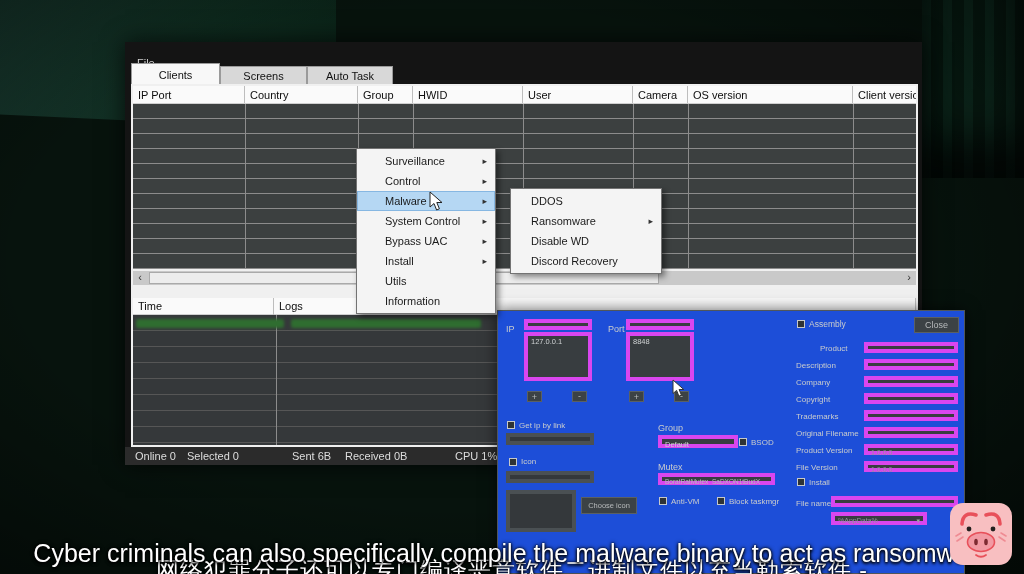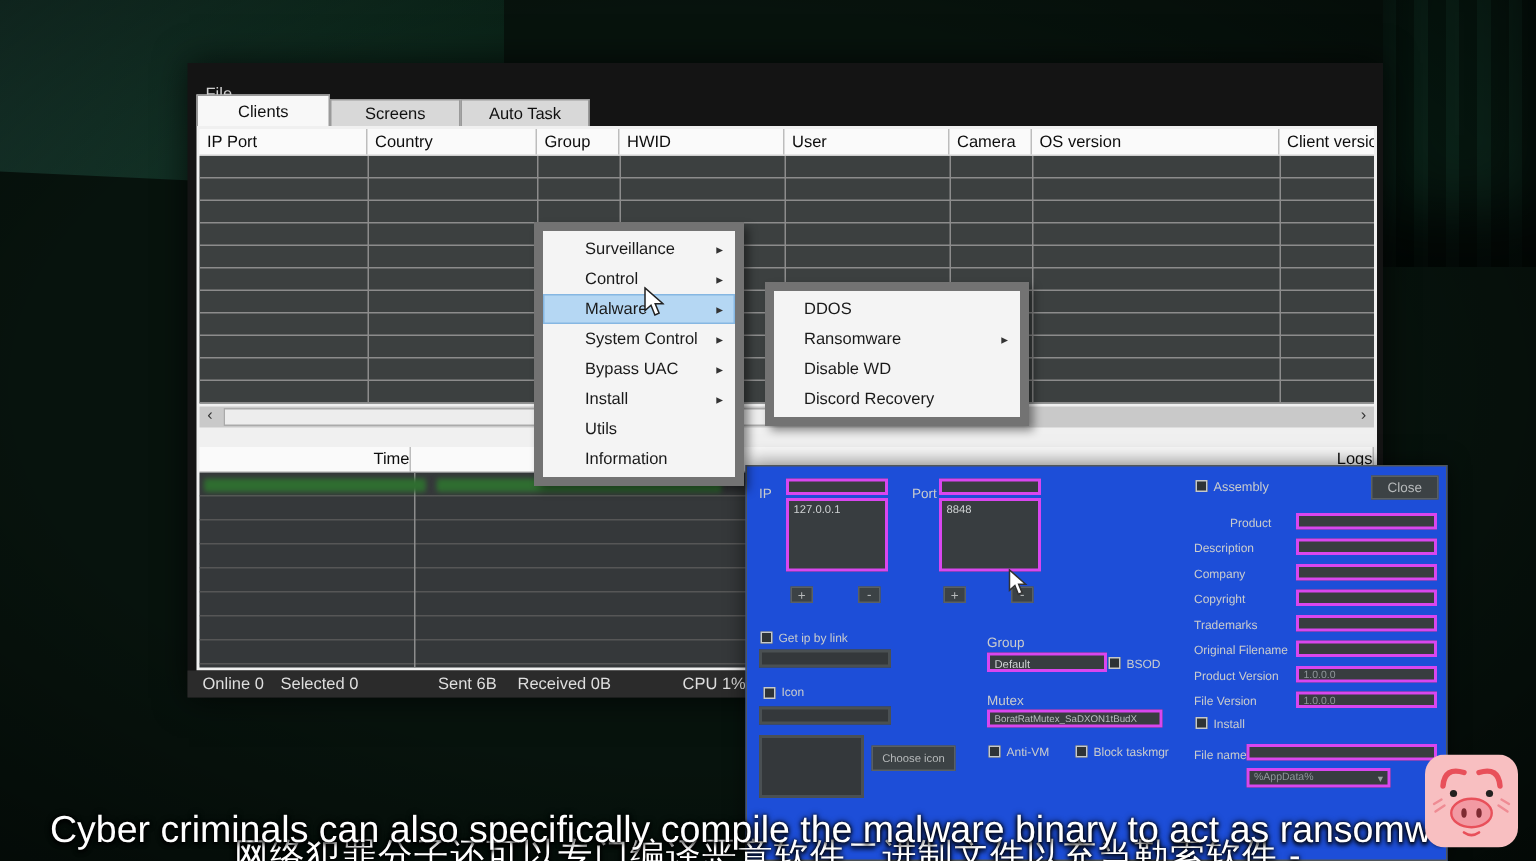--- a/index.html
+++ b/index.html
@@ -35,43 +35,43 @@
   .c-row{height:14px;border-bottom:1px solid #8c8c8c;}
   .vline{position:absolute;top:0;bottom:0;width:1px;background:#8c8c8c;}
   .hscroll{position:absolute;left:2px;top:187px;width:783px;height:14px;background:#c9c9c9;}
   .hscroll .arr{position:absolute;top:0;width:14px;height:14px;font-size:11px;line-height:13px;
     text-align:center;color:#333;}
   .hscroll .arr.l{left:0;}
   .hscroll .arr.r{right:0;}
   .hscroll .thumb{position:absolute;left:16px;top:1px;width:510px;height:12px;background:#ededed;border:1px solid #aaa;box-sizing:border-box;}
   .l-head{position:absolute;left:2px;top:214px;width:783px;height:17px;background:#fafafa;border-bottom:1px solid #cfcfcf;box-sizing:border-box;}
   .l-head .hcell{display:inline-block;height:17px;line-height:17px;font-size:11px;color:#0d0d0d;
-    padding-left:5px;box-sizing:border-box;border-right:1px solid #bdbdbd;vertical-align:top;text-align:right;}
+    padding-left:5px;box-sizing:border-box;border-right:1px solid #bdbdbd;vertical-align:top;}
   .l-body{position:absolute;left:2px;top:231px;width:783px;height:130px;background:#35383a;overflow:hidden;}
   .l-row{height:15px;border-bottom:1px solid #565656;}
   .smudge{position:absolute;height:9px;border-radius:2px;background:#2f6d30;filter:blur(1.6px);}
   .smudge.a{left:5px;top:235px;width:148px;}
   .smudge.b{left:160px;top:235px;width:190px;}
   .statusbar{position:absolute;left:0;top:405px;width:100%;height:18px;background:#2b2b2b;}
   .statusbar .sitem{position:absolute;top:3px;font-size:11px;color:#dedede;white-space:nowrap;}
   
-  .menu{position:absolute;background:#f4f4f4;border:6px solid #737373;box-shadow:3px 3px 6px rgba(0,0,0,.45);
+  .menu{position:absolute;background:#f4f4f4;border:1px solid #737373;box-shadow:3px 3px 6px rgba(0,0,0,.45);
     z-index:5;padding:2px 0;box-sizing:border-box;}
   .menu .mi{position:relative;height:20px;line-height:20px;font-size:11px;color:#1a1a1a;padding-left:28px;}
   .menu .mi .arrow{position:absolute;right:8px;top:0;font-size:9px;color:#333;}
   .menu .mi.hl{background:#b5d7f3;outline:1px solid #86b7e2;outline-offset:-1px;}
   #context-menu{left:356px;top:148px;width:140px;}
-  #submenu{left:510px;top:188px;width:176px;}
+  #submenu{left:510px;top:188px;width:152px;}
   #submenu .mi{padding-left:20px;}
   
   .builder{position:absolute;left:497px;top:310px;width:468px;height:264px;background:#1d4ed8;
     border:1px solid #50565a;box-sizing:border-box;z-index:3;box-shadow:0 0 14px rgba(0,0,0,.6);}
   .builder .lbl{position:absolute;font-size:9px;color:#c9cccd;white-space:nowrap;}
   .builder .lbl.sm{font-size:8px;}
-  .box{position:absolute;background:#383d40;border:2px solid #d946ef;box-sizing:border-box;}
+  .box{position:absolute;background:#383d40;border:4px solid #d946ef;box-sizing:border-box;}
   .box.dim{background:#34383b;border-color:#4a5053;}
   .box .val{display:block;font-size:7.5px;color:#cfd2d3;padding:1px 0 0 3px;white-space:nowrap;overflow:hidden;}
   .box .val.tiny{font-size:6.5px;color:#b9bdbf;}
   .box .val.ghost{color:#8f969a;font-size:7px;}
   .bbtn{position:absolute;background:#3c4245;border:1px solid #5a6063;box-sizing:border-box;
     color:#b7babb;text-align:center;}
   .cb{position:absolute;width:8px;height:8px;border:1px solid #c6c9ca;background:#2e3336;box-sizing:border-box;}
   
   .cursor{position:absolute;z-index:8;}
   

